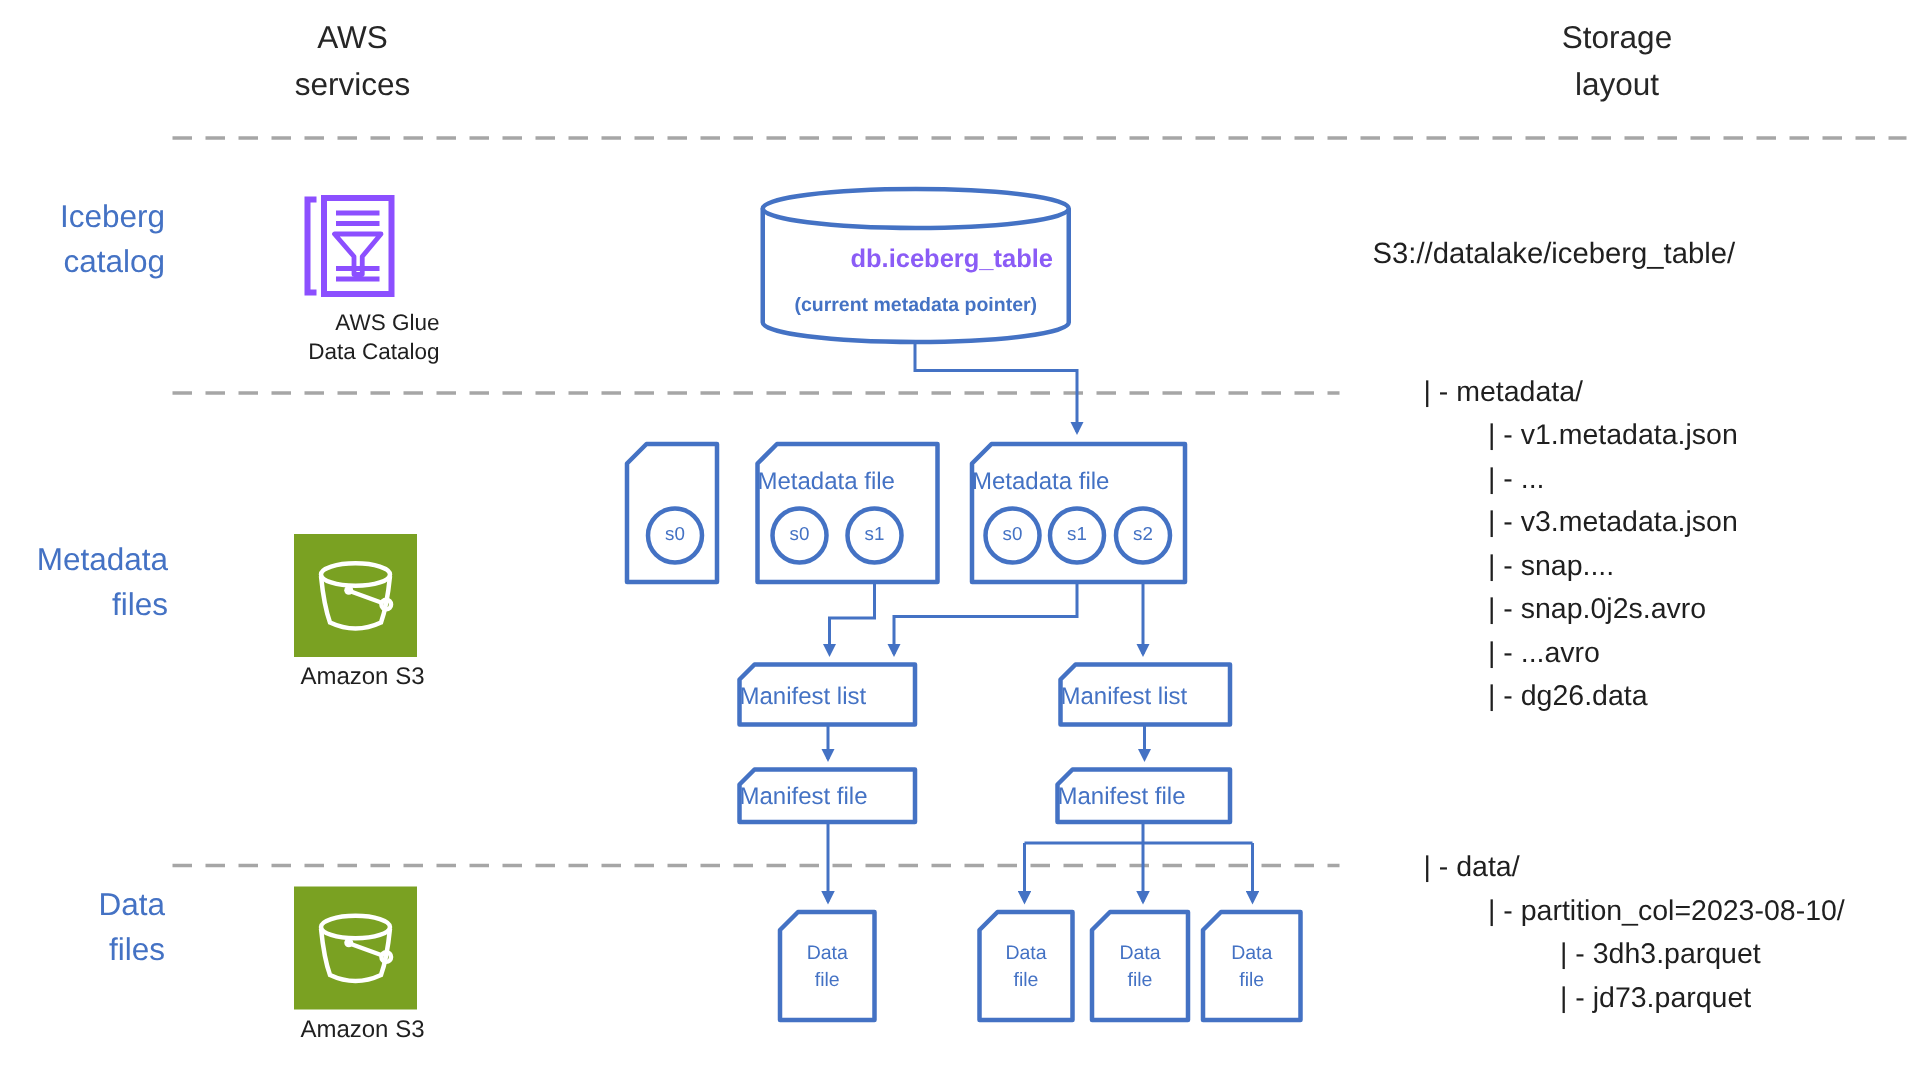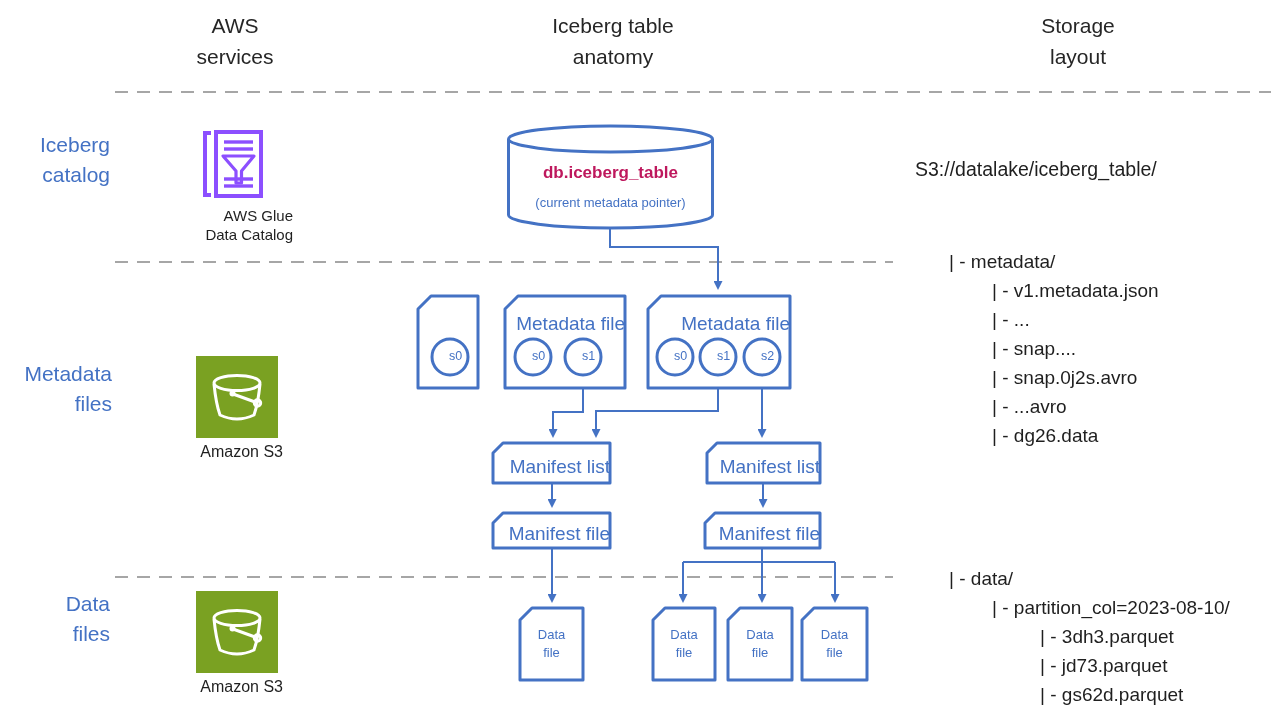--- a/index.html
+++ b/index.html
@@ -4,24 +4,24 @@
 <style>
   html,body{margin:0;padding:0;background:#fff;}
   .canvas{position:relative;width:1273px;height:713px;background:#ffffff;overflow:hidden;
           font-family:"Liberation Sans",sans-serif;color:#1f1f1f;}
   .abs{position:absolute;}
   .pre{white-space:pre-line;}
   .hdr{font-size:21px;line-height:31px;text-align:center;color:#262626;}
   .rowlabel{font-size:21px;line-height:30px;text-align:right;color:#4472C4;}
   .iconcap{font-size:15px;line-height:19px;text-align:right;color:#1f1f1f;}
   .s3cap{font-size:16px;text-align:right;color:#1f1f1f;}
-  .cyl-title{font-size:17px;font-weight:bold;text-align:center;color:#be185d;}
-  .cyl-sub{font-size:13px;font-weight:normal;text-align:center;color:#4472C4;}
-  .shapelabel{font-size:19px;text-align:right;color:#4472C4;}
-  .snap{font-size:12.5px;color:#4472C4;margin-left:17px;}
+  .cyl-title{font-size:17px;font-weight:bold;text-align:center;color:#8b5cf6;padding-left:24px;}
+  .cyl-sub{font-size:13px;font-weight:bold;text-align:center;color:#4472C4;}
+  .shapelabel{font-size:16px;text-align:left;color:#4472C4;}
+  .snap{font-size:12.5px;text-align:center;color:#4472C4;}
   .dflabel{font-size:13px;line-height:18px;text-align:center;color:#4472C4;}
   .tree{font-size:19px;line-height:29px;color:#1f1f1f;margin-left:34px;}
   .tree .ind0{padding-left:0;}
   .tree .ind1{padding-left:43px;}
   .tree .ind2{padding-left:91px;}
   .rootpath{font-size:19.5px;color:#1f1f1f;text-align:right;}
   svg{position:absolute;left:0;top:0;}
 </style>
 </head>
 <body>
@@ -127,22 +127,20 @@
     <g fill="#ffffff" stroke="#4472C4" stroke-width="3" stroke-linejoin="round">
       <path d="M532,608 H583 V680 H520 V620 Z"></path>
       <path d="M665,608 H715 V680 H653 V620 Z"></path>
       <path d="M740,608 H792 V680 H728 V620 Z"></path>
       <path d="M814,608 H867 V680 H802 V620 Z"></path>
     </g>
   </svg>
 
   <div class="abs hdr pre" style="left:145px;top:10px;width:180px;">AWS
 services</div>
-  <div class="abs hdr pre" style="left:493px;top:10px;width:240px;">Iceberg table
-anatomy</div>
   <div class="abs hdr pre" style="left:978px;top:10px;width:200px;">Storage
 layout</div>
 
   <div class="abs rowlabel pre" style="left:6px;top:130px;width:104px;">Iceberg
 catalog</div>
   <div class="abs rowlabel pre" style="left:4px;top:359px;width:108px;">Metadata
 files</div>
   <div class="abs rowlabel pre" style="left:6px;top:589px;width:104px;">Data
 files</div>
 
@@ -177,27 +175,27 @@
 file</div>
   <div class="abs dflabel pre" style="left:802px;top:626px;width:65px;">Data
 file</div>
 
   <div class="abs rootpath" style="left:915px;top:158px;">S3://datalake/iceberg_table/</div>
 
   <div class="abs tree" style="left:915px;top:247px;">
     <div class="ind0">| - metadata/</div>
     <div class="ind1">| - v1.metadata.json</div>
     <div class="ind1">| - ...</div>
+    <div class="ind1">| - v3.metadata.json</div>
     <div class="ind1">| - snap....</div>
     <div class="ind1">| - snap.0j2s.avro</div>
     <div class="ind1">| - ...avro</div>
     <div class="ind1">| - dg26.data</div>
   </div>
 
   <div class="abs tree" style="left:915px;top:564px;">
     <div class="ind0">| - data/</div>
     <div class="ind1">| - partition_col=2023-08-10/</div>
     <div class="ind2">| - 3dh3.parquet</div>
     <div class="ind2">| - jd73.parquet</div>
-    <div class="ind2">| - gs62d.parquet</div>
   </div>
 
 </div>
 
 </body></html>

